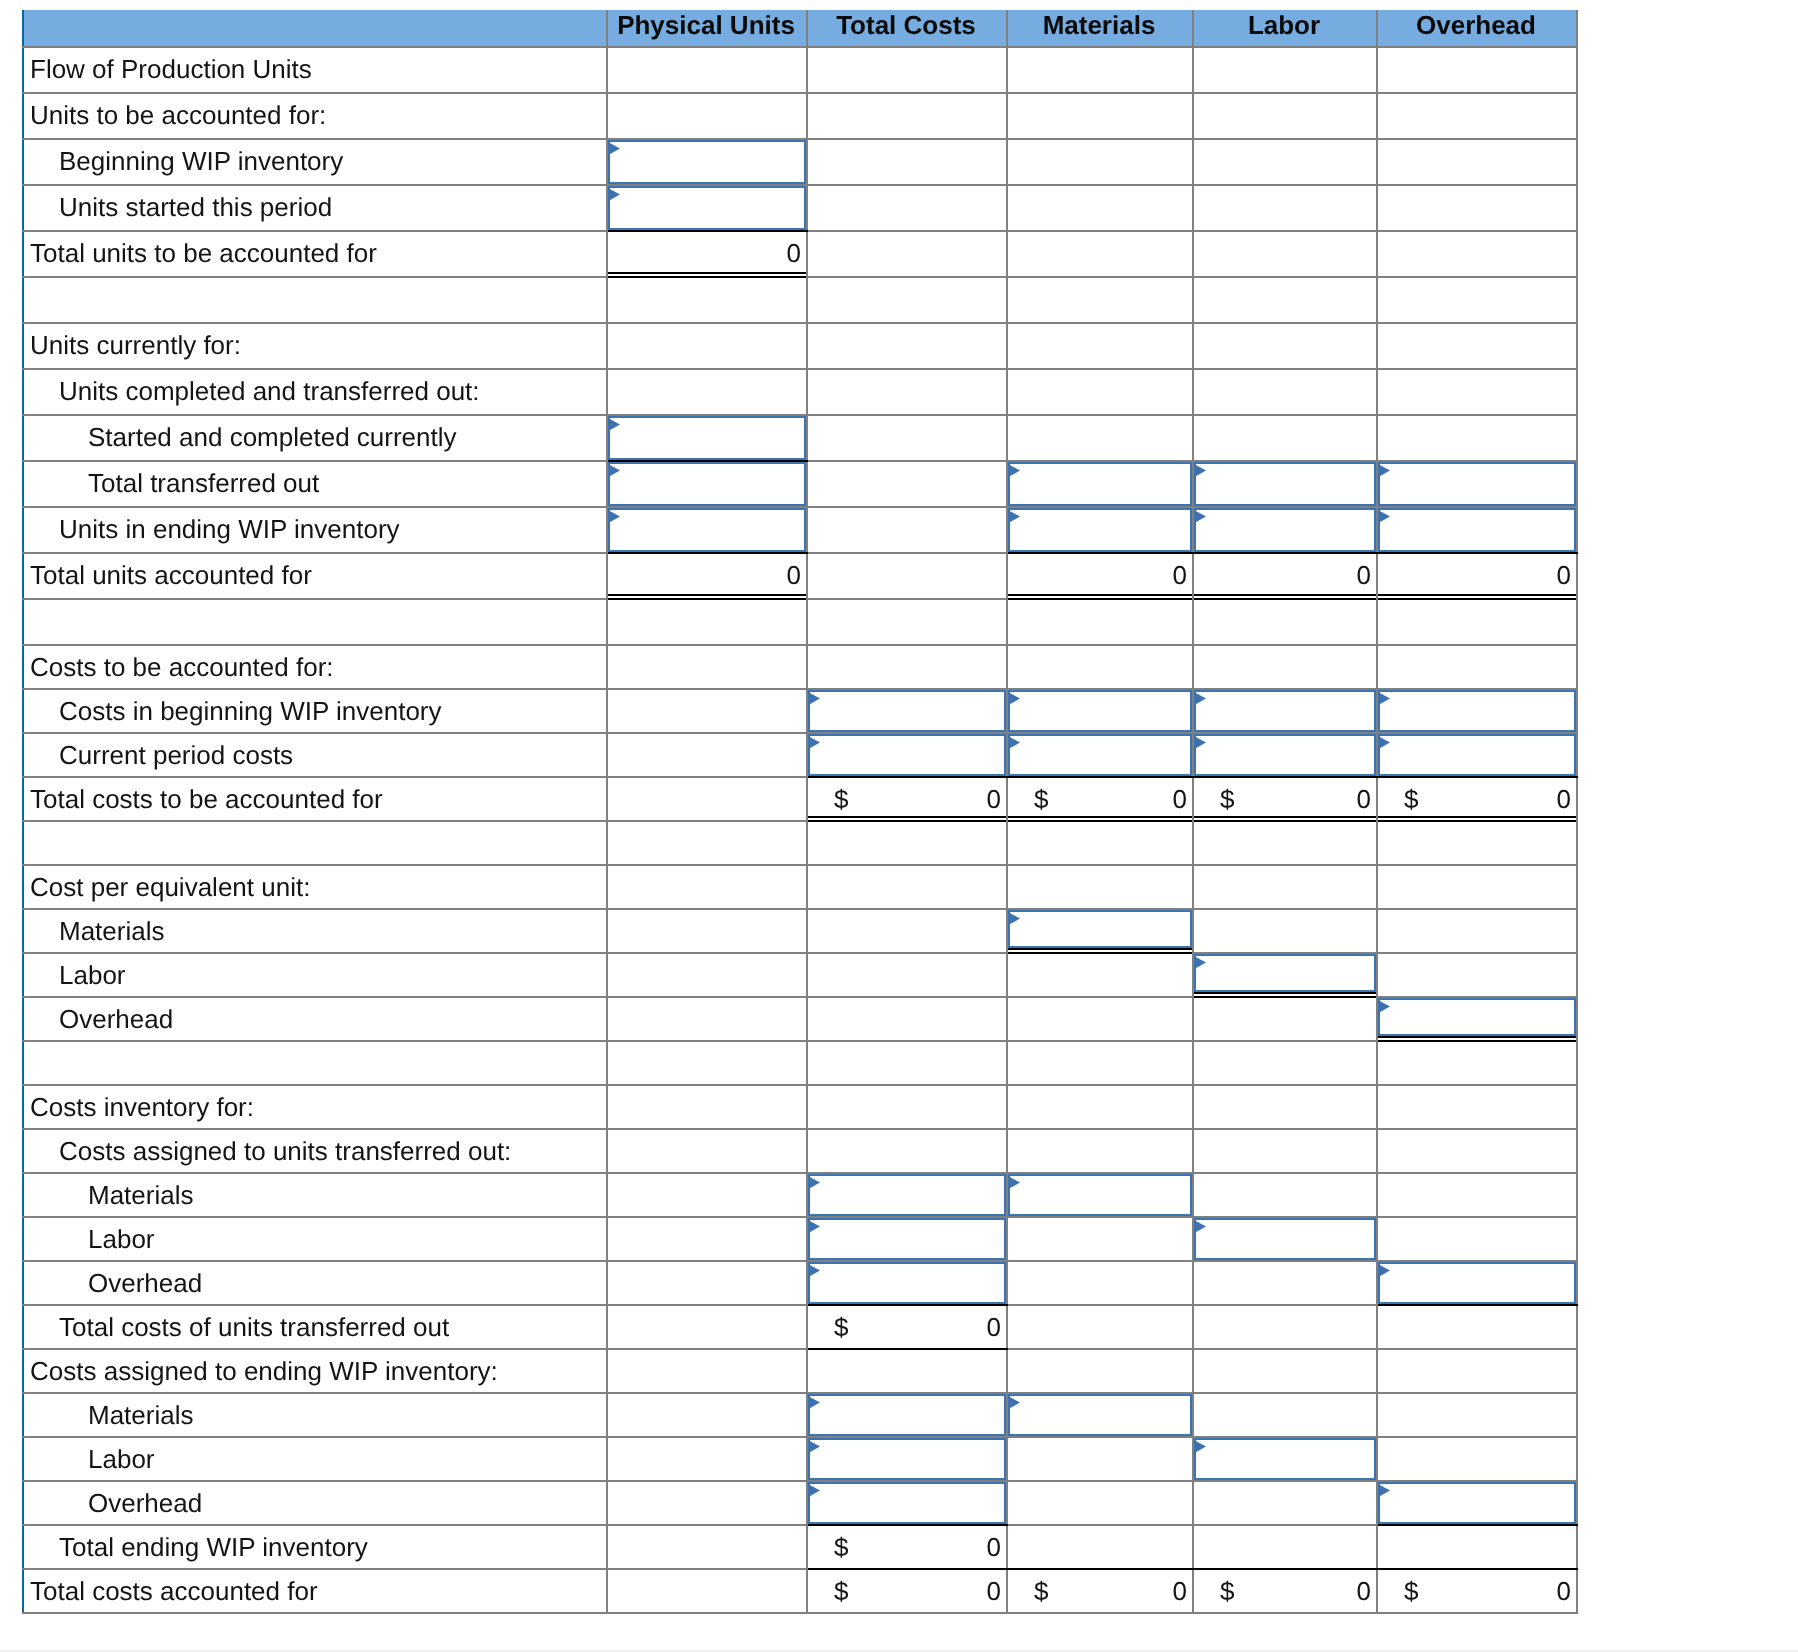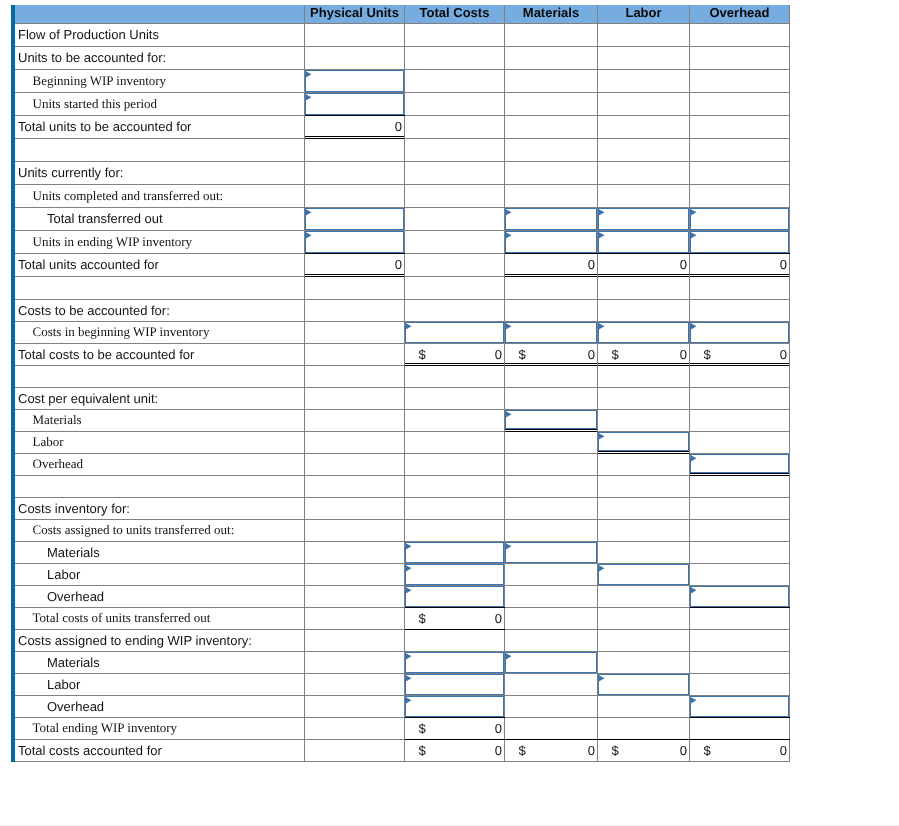--- a/index.html
+++ b/index.html
@@ -15,31 +15,31 @@
   #clip { position:absolute; left:0; top:0; width:899px; height:820px; overflow:hidden; will-change: transform; transform: translateZ(0); padding-left: 46px; }
   #sheet { position:absolute; left:11px; top:5px; }
   table.grid { border-collapse: collapse; table-layout: fixed; border-spacing:0; }
   table.grid td, table.grid th {
     border-right: 1px solid #808080;
     border-bottom: 1px solid #808080;
     padding: 0; margin: 0; font-weight: normal;
     vertical-align: middle; box-sizing: border-box;
     overflow: visible; position: relative;
   }
-  table.grid td:first-child, table.grid th:first-child { border-left: 4px solid #0369a1; }
+  table.grid td:first-child, table.grid th:first-child { border-left: 1px solid #0369a1; }
   table.grid thead th { border-top: none; }
 
   thead th.hd {
     background: #76ACDF; font-weight: bold; text-align: center;
     height: 18px; color: #0a0a0a; line-height: 15px; padding-bottom: 2px;
   }
   td.lbl { text-align: left; white-space: nowrap; }
   td.lbl span { display:block; }
   .t0 span { padding-left: 3px; }
-  .t1 span { padding-left: 17.5px; font-family: Liberation Serif, serif; }
+  .t1 span { padding-left: 17.5px; }
   .t2 span { padding-left: 32px; }
 
   td.num { text-align: right; }
   td.num .v { display:block; padding-right: 2px; }
   td.num .dollar { position:absolute; left:13.5px; top:0; bottom:0; display:flex; align-items:center; }
 
   .bb-black { border-bottom-color: #000 !important; }
 
   .ibox {
     position: absolute; left: 0px; top: 0px; right: 0px; bottom: 0px;
@@ -170,20 +170,34 @@
               <span>Units completed and transferred out:</span>
             </td>
             <td class=""></td>
             <td class=""></td>
             <td class=""></td>
             <td class=""></td>
             <td class=""></td>
           </tr>
           <tr style="height: 23px;">
             <td class="lbl t2">
+              <span>Started and completed currently</span>
+            </td>
+            <td class="bb-black">
+              <div class="ibox">
+                <i></i>
+              </div>
+            </td>
+            <td class=""></td>
+            <td class=""></td>
+            <td class=""></td>
+            <td class=""></td>
+          </tr>
+          <tr style="height: 23px;">
+            <td class="lbl t2">
               <span>Total transferred out</span>
             </td>
             <td class="">
               <div class="ibox">
                 <i></i>
               </div>
             </td>
             <td class=""></td>
             <td class="">
               <div class="ibox">
@@ -283,20 +297,46 @@
               <div class="ibox">
                 <i></i>
               </div>
             </td>
             <td class="">
               <div class="ibox">
                 <i></i>
               </div>
             </td>
             <td class="">
+              <div class="ibox">
+                <i></i>
+              </div>
+            </td>
+          </tr>
+          <tr style="height: 22px;">
+            <td class="lbl t1">
+              <span>Current period costs</span>
+            </td>
+            <td class=""></td>
+            <td class="bb-black">
+              <div class="ibox">
+                <i></i>
+              </div>
+            </td>
+            <td class="bb-black">
+              <div class="ibox">
+                <i></i>
+              </div>
+            </td>
+            <td class="bb-black">
+              <div class="ibox">
+                <i></i>
+              </div>
+            </td>
+            <td class="bb-black">
               <div class="ibox">
                 <i></i>
               </div>
             </td>
           </tr>
           <tr style="height: 22px;">
             <td class="lbl t0">
               <span>Total costs to be accounted for</span>
             </td>
             <td class=""></td>

